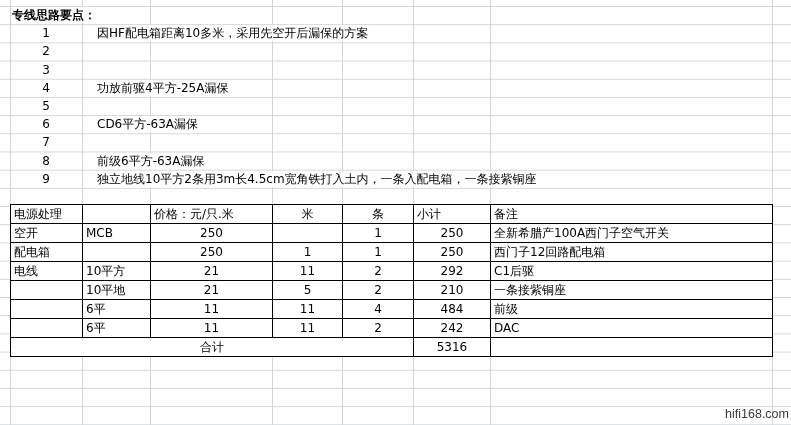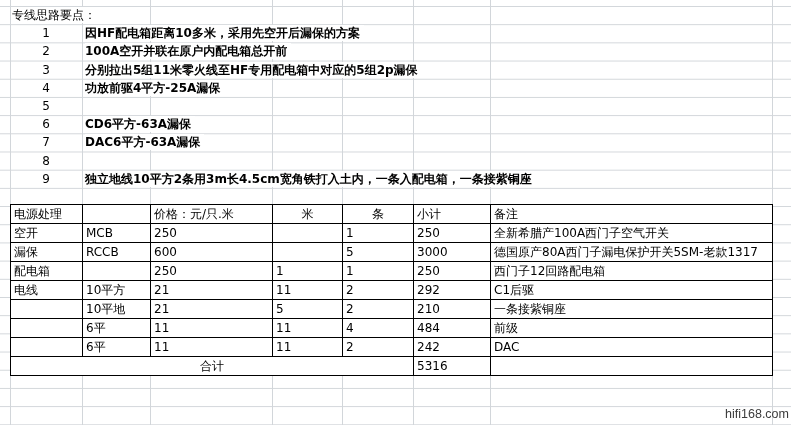--- a/index.html
+++ b/index.html
@@ -12,42 +12,42 @@
     font-family:"DejaVu Sans","Liberation Sans",sans-serif;
     font-size:12px;color:#000;
     
     background-image:linear-gradient(to bottom,#d2d6da 0,#d2d6da 1px,transparent 1px);
     background-size:100% 18.2px;
     background-position:0 6px;
   }
   .vl{position:absolute;top:0;bottom:0;width:1px;background:#d2d6da;z-index:0;}
   .title-cell{
     position:absolute;left:11px;top:7px;height:16px;line-height:16px;
-    background:#fff;padding:0 4px 0 1px;z-index:1;white-space:nowrap;
+    background:#fff;padding:0 4px 0 1px;z-index:1;white-space:nowrap;font-weight:bold;
   }
   .note-row{position:absolute;left:0;right:0;height:16px;line-height:16px;z-index:1;}
   .note-num{position:absolute;left:10px;width:72px;text-align:center;}
-  .note-txt{position:absolute;left:85px;background:#fff;padding:0 4px 0 0;white-space:nowrap;font-weight:bold;}
+  .note-txt{position:absolute;left:97px;background:#fff;padding:0 4px 0 0;white-space:nowrap;}
   table.price-table{
     position:absolute;left:10px;top:204px;z-index:2;
     border-collapse:collapse;table-layout:fixed;
     width:762px;background:#fff;
     border:1px solid #000;
     font-size:12px;
   }
   table.price-table td,table.price-table th{
     border:1px solid #000;
     height:18px;line-height:17px;
     padding:0 3px;
     font-weight:normal;
     overflow:hidden;white-space:nowrap;
   }
   .al{text-align:left;}
   .ac{text-align:center;}
-  .ar{text-align:left;}
+  .ar{text-align:center;}
   .watermark{
     position:absolute;right:2px;top:405px;height:18px;line-height:18px;
     color:#3b3b3b;font-family:"Liberation Sans",sans-serif;font-size:12.5px;z-index:1;
   }
 </style>
 </head>
 <body>
 
 <div class="sheet">
 
@@ -64,43 +64,41 @@
 
   <div>
     <div class="title-cell">专线思路要点：</div>
     <div id="notes">
         <div class="note-row" style="top: 25.2px;">
           <span class="note-num">1</span>
           <span class="note-txt">因HF配电箱距离10多米，采用先空开后漏保的方案</span>
         </div>
         <div class="note-row" style="top: 43.4px;">
           <span class="note-num">2</span>
-          <span class="note-txt">100A空开并联在原户内配电箱总开前</span>
         </div>
         <div class="note-row" style="top: 61.6px;">
           <span class="note-num">3</span>
-          <span class="note-txt">分别拉出5组11米零火线至HF专用配电箱中对应的5组2p漏保</span>
         </div>
         <div class="note-row" style="top: 79.8px;">
           <span class="note-num">4</span>
           <span class="note-txt">功放前驱4平方-25A漏保</span>
         </div>
         <div class="note-row" style="top: 98px;">
           <span class="note-num">5</span>
         </div>
         <div class="note-row" style="top: 116.2px;">
           <span class="note-num">6</span>
           <span class="note-txt">CD6平方-63A漏保</span>
         </div>
         <div class="note-row" style="top: 134.4px;">
           <span class="note-num">7</span>
-          <span class="note-txt">DAC6平方-63A漏保</span>
         </div>
         <div class="note-row" style="top: 152.6px;">
           <span class="note-num">8</span>
+          <span class="note-txt">前级6平方-63A漏保</span>
         </div>
         <div class="note-row" style="top: 170.8px;">
           <span class="note-num">9</span>
           <span class="note-txt">独立地线10平方2条用3m长4.5cm宽角铁打入土内，一条入配电箱，一条接紫铜座</span>
         </div>
       </div>
   </div>
 
   <table class="price-table">
     <colgroup>
@@ -125,29 +123,20 @@
       </thead>
     <tbody id="body-rows">
         <tr>
           <td class="al">空开</td>
           <td class="al">MCB</td>
           <td class="ar">250</td>
           <td class="ar"></td>
           <td class="ar">1</td>
           <td class="ar">250</td>
           <td class="al">全新希腊产100A西门子空气开关</td>
-        </tr>
-        <tr>
-          <td class="al">漏保</td>
-          <td class="al">RCCB</td>
-          <td class="ar">600</td>
-          <td class="ar"></td>
-          <td class="ar">5</td>
-          <td class="ar">3000</td>
-          <td class="al">德国原产80A西门子漏电保护开关5SM-老款1317</td>
         </tr>
         <tr>
           <td class="al">配电箱</td>
           <td class="al"></td>
           <td class="ar">250</td>
           <td class="ar">1</td>
           <td class="ar">1</td>
           <td class="ar">250</td>
           <td class="al">西门子12回路配电箱</td>
         </tr>

